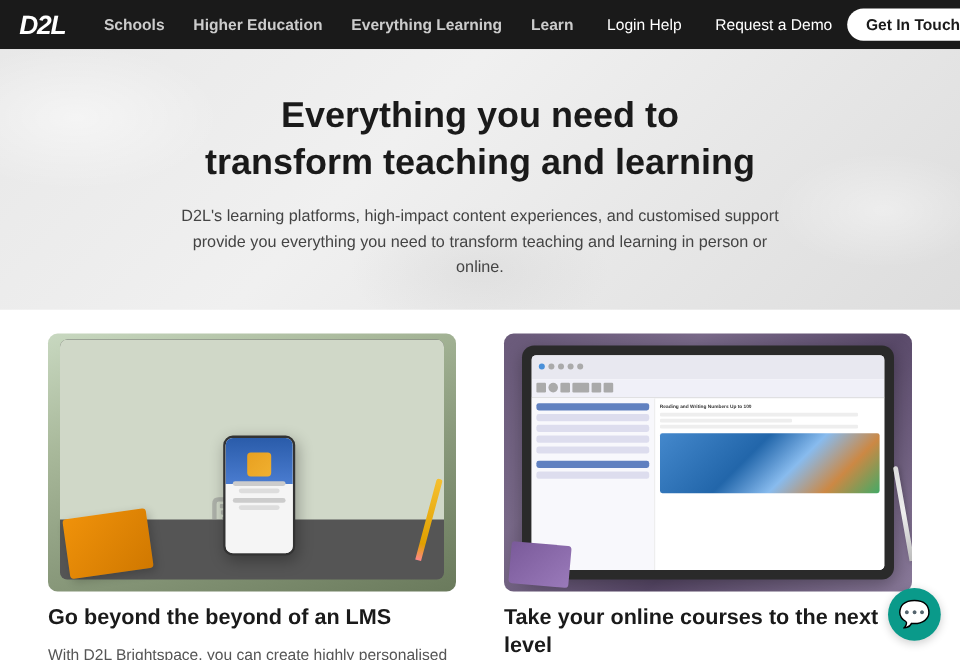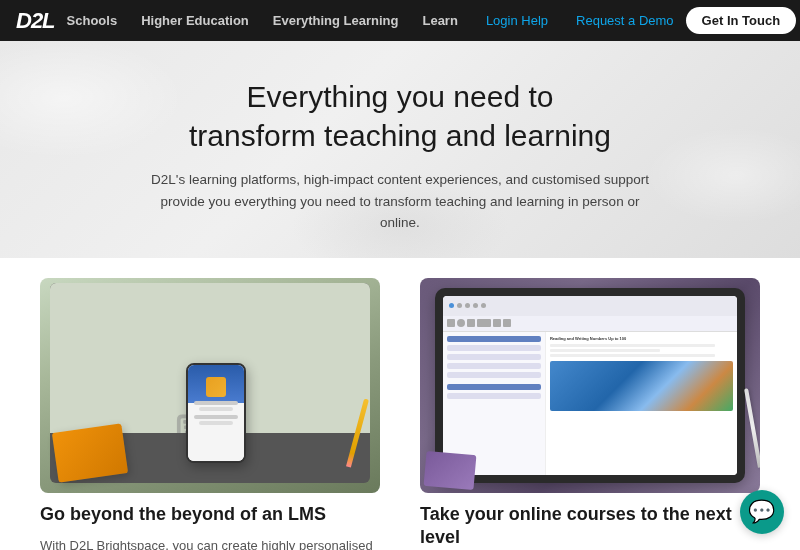--- a/index.html
+++ b/index.html
@@ -12,20 +12,21 @@
       align-items: center;
       height: 41px;
       padding: 0 16px;
       gap: 0;
     }
     .nav-logo {
       color: white;
       font-weight: 900;
       font-size: 22px;
       letter-spacing: -1px;
+      margin-right: 20px;
       font-style: italic;
     }
     .nav-links {
       display: flex;
       gap: 0;
       flex: 1;
       font-weight: bold;
     }
     .nav-link {
       color: #ccc;
@@ -34,21 +35,21 @@
       cursor: pointer;
       white-space: nowrap;
       line-height: 41px;
     }
     .nav-actions {
       display: flex;
       align-items: center;
       gap: 12px;
     }
     .nav-action-link {
-      color: #0ea5e9;
+      color: #ffffff;
       font-size: 13px;
       cursor: pointer;
       white-space: nowrap;
       padding-left: 16px;
     }
     .nav-cta {
       background: white;
       color: #1a1a1a;
       border: none;
       border-radius: 20px;
@@ -72,21 +73,21 @@
       position: absolute;
       top: -20px; left: -20px; right: -20px; bottom: -20px;
       background: 
         radial-gradient(ellipse 200px 100px at 10% 30%, rgba(255,255,255,0.5) 0%, transparent 60%),
         radial-gradient(ellipse 150px 80px at 90% 60%, rgba(255,255,255,0.4) 0%, transparent 60%),
         radial-gradient(ellipse 180px 90px at 50% 80%, rgba(200,200,200,0.3) 0%, transparent 60%);
       pointer-events: none;
     }
     .hero h1 {
       font-size: 30px;
-      font-weight: 400;
+      font-weight: 700;
       color: #1a1a1a;
       line-height: 1.3;
       margin-bottom: 14px;
       position: relative;
     }
     .hero p {
       font-size: 13.5px;
       color: #444;
       line-height: 1.6;
       max-width: 520px;

